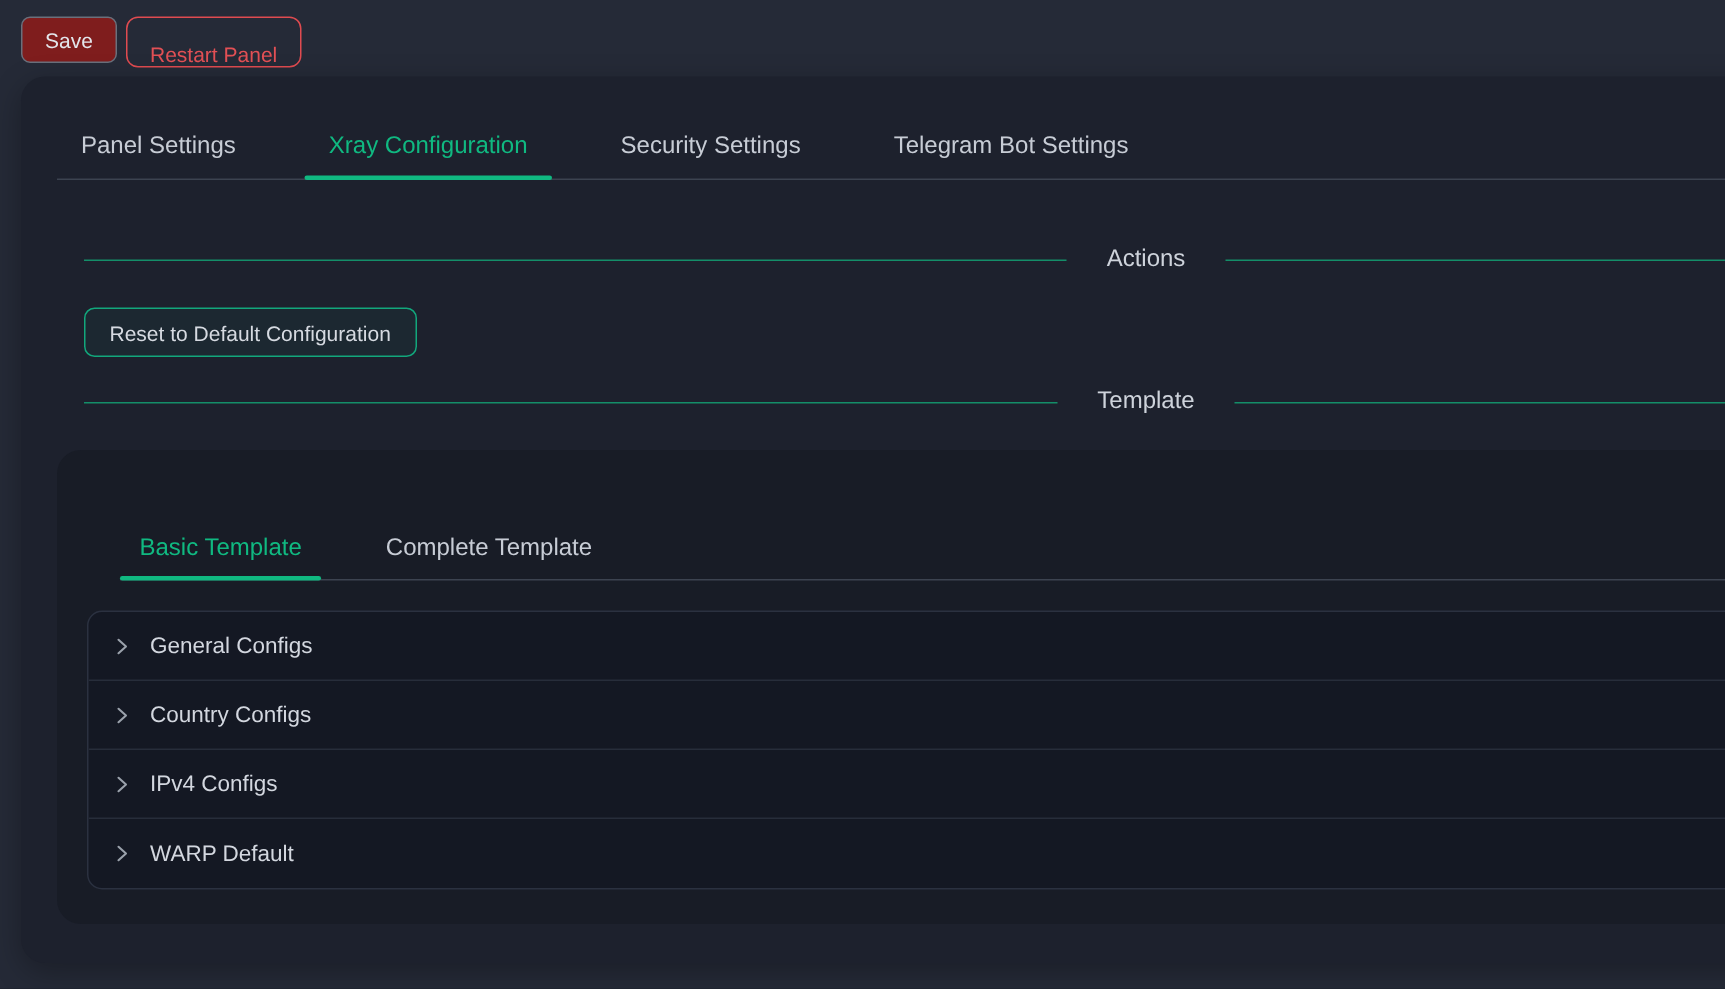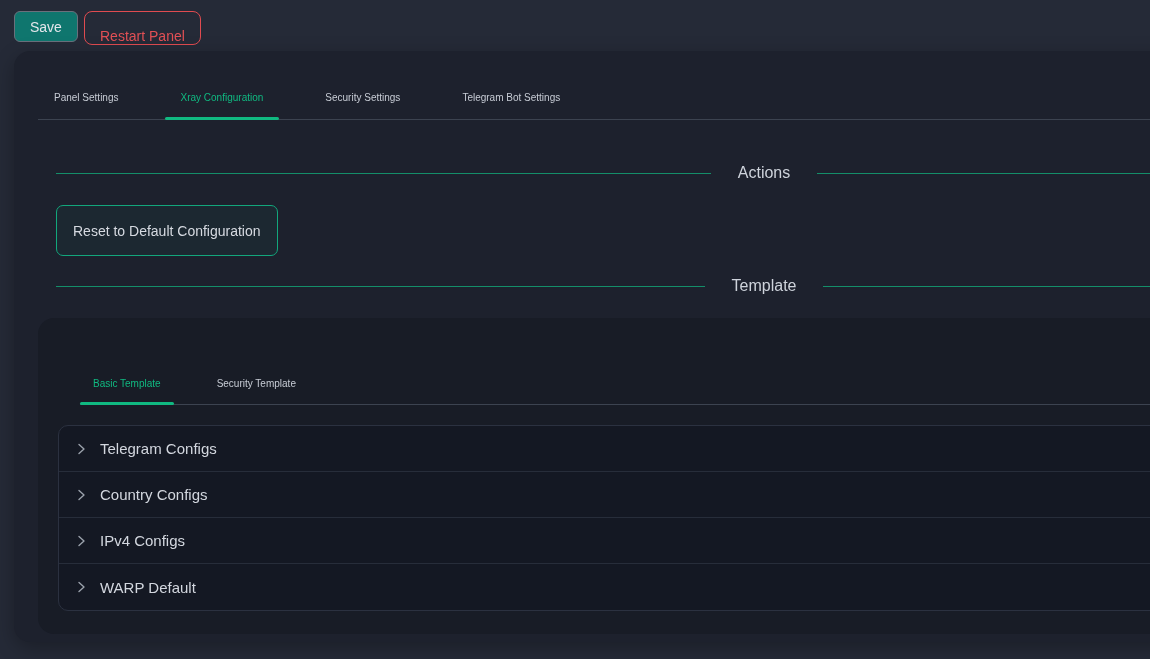--- a/index.html
+++ b/index.html
@@ -8,40 +8,40 @@
     background:#252a37;
     font-family:"Liberation Sans", sans-serif;
     position:relative;
     color:#d6dae1;
   }
 
   
   .topbar { position:relative; height:51px; width:100%; }
   .btn-save {
     position:absolute; left:14px; top:11px; height:31px; padding:0 15px;
-    background:#0f766e; border:1px solid #6a707c; border-radius:6px;
+    background:#7f1d1d; border:1px solid #6a707c; border-radius:6px;
     color:#e3e6eb; font-size:14px; font-family:inherit; cursor:pointer;
   }
   .btn-restart {
     position:absolute; left:84px; top:11px; height:31px; padding:16px 15px;
     background:transparent; border:1px solid #e04b50; border-radius:8px;
     color:#e25055; font-size:14px; font-family:inherit; cursor:pointer;
   }
 
   
   .card {
     position:absolute; left:14px; top:51px; width:1500px; height:591px;
     background:#1d212d; border-radius:16px; padding:26px 24px;
     box-shadow:0 6px 20px rgba(0,0,0,.28);
   }
 
   
   .tabs { display:flex; gap:30px; border-bottom:1px solid #3c4350; }
   .tab {
-    position:relative; padding:13px 16px; font-size:10px; line-height:16px;
+    position:relative; padding:13px 16px; font-size:16px; line-height:16px;
     color:#c7ccd5; cursor:pointer; white-space:nowrap;text-align:right;
   }
   .tab.active { color:#10b981; }
   .tab.active::after {
     content:""; position:absolute; left:0; right:0; bottom:-1px; height:3px;
     background:#10b981; border-radius:2px;
   }
 
   
   .divider {
@@ -51,21 +51,21 @@
   .divider::before, .divider::after {
     content:""; flex:1; height:1px; background:rgba(16,185,129,.72);
   }
   .divider::before { margin-right:27px; }
   .divider::after  { margin-left:27px; }
   .divider.actions   { margin-top:41px; }
   .divider.templates { margin-top:18px; }
 
   
   .btn-reset {
-    display:block; margin:20px 0 0 18px; height:51px; padding:0 16px;
+    display:block; margin:20px 0 0 18px; height:33px; padding:0 16px;
     background:rgba(16,185,129,.05); border:1px solid #12a77c; border-radius:7px;
     color:#d6dae1; font-size:14px; font-family:inherit; cursor:pointer;
   }
 
   
   .inner-card {
     margin-top:20px; height:316px; width:1452px;
     background:#181c26; border-radius:16px; padding:44px 20px 18px;
   }
   .inner-card .tabs { margin-left:22px; }
@@ -120,33 +120,33 @@
     <span>Template</span>
   </div>
 
   <div class="inner-card">
 
     <div class="tabs">
       <div class="tab active">
         <span>Basic Template</span>
       </div>
       <div class="tab">
-        <span>Security Template</span>
+        <span>Complete Template</span>
       </div>
     </div>
 
     <div class="collapse">
 
       <div class="collapse-row">
         <span class="chev">
           <svg width="12" height="12" viewBox="0 0 12 12">
               <polyline points="4,1.5 9,6 4,10.5" fill="none" stroke="currentColor" stroke-width="1.4" stroke-linecap="round" stroke-linejoin="round"></polyline>
             </svg>
         </span>
-        <span class="collapse-label">Telegram Configs</span>
+        <span class="collapse-label">General Configs</span>
       </div>
 
       <div class="collapse-row">
         <span class="chev">
           <svg width="12" height="12" viewBox="0 0 12 12">
               <polyline points="4,1.5 9,6 4,10.5" fill="none" stroke="currentColor" stroke-width="1.4" stroke-linecap="round" stroke-linejoin="round"></polyline>
             </svg>
         </span>
         <span class="collapse-label">Country Configs</span>
       </div>

